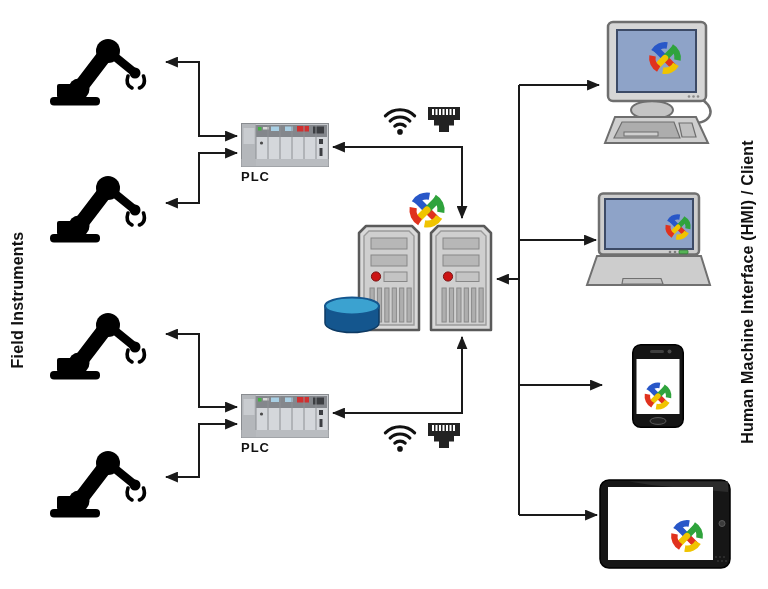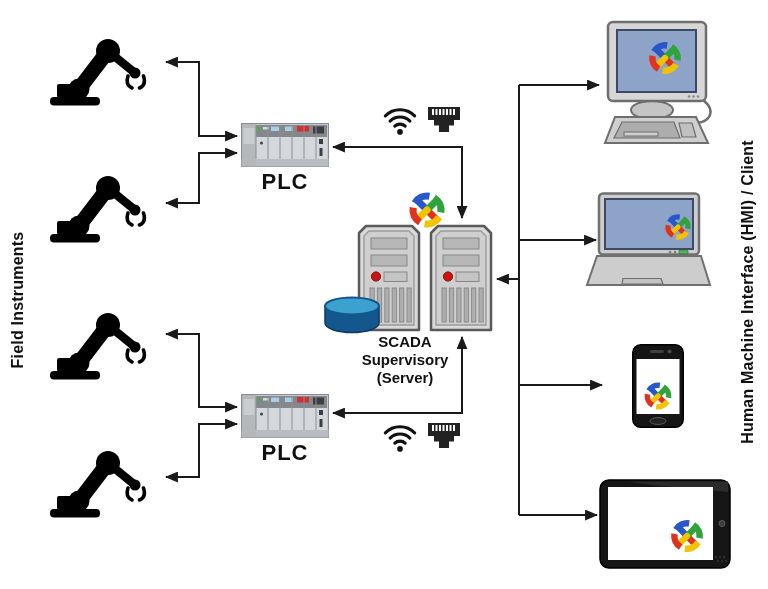--- a/index.html
+++ b/index.html
@@ -6,22 +6,22 @@
   .stage{
     position:relative;width:768px;height:589px;background:#ffffff;
     font-family:"Liberation Sans", sans-serif;overflow:hidden;
   }
   .layer{position:absolute;left:0;top:0;}
   .vlabel{
     position:absolute;white-space:nowrap;font-weight:bold;color:#111;
     transform:translate(-50%,-50%) rotate(-90deg);font-size:16px;letter-spacing:.2px;
   }
   .plc-label{
-    position:absolute;width:88px;text-align:center;font-weight:bold;
-    font-size:22px;color:#111;letter-spacing:1px;
+    position:absolute;width:88px;font-weight:bold;
+    font-size:13px;color:#111;letter-spacing:1px;
   }
   .server-caption{
     position:absolute;left:343px;top:333px;width:124px;text-align:center;
     font-weight:bold;font-size:15px;line-height:18px;color:#111;
   }
 </style>
 </head>
 <body>
 
 <div class="stage">
@@ -266,19 +266,14 @@
   </svg>
 
   <div class="vlabel" style="left:18px;top:300px;">Field Instruments</div>
 
   <div class="vlabel" style="left:748px;top:292px;">Human Machine Interface (HMI) / Client</div>
 
   <div class="plc-label" style="left:241px;top:169px;">PLC</div>
 
   <div class="plc-label" style="left:241px;top:440px;">PLC</div>
 
-  <div class="server-caption">
-    <div>SCADA</div>
-    <div>Supervisory</div>
-    <div>(Server)</div>
-  </div>
 
 </div>
 
 </body></html>

